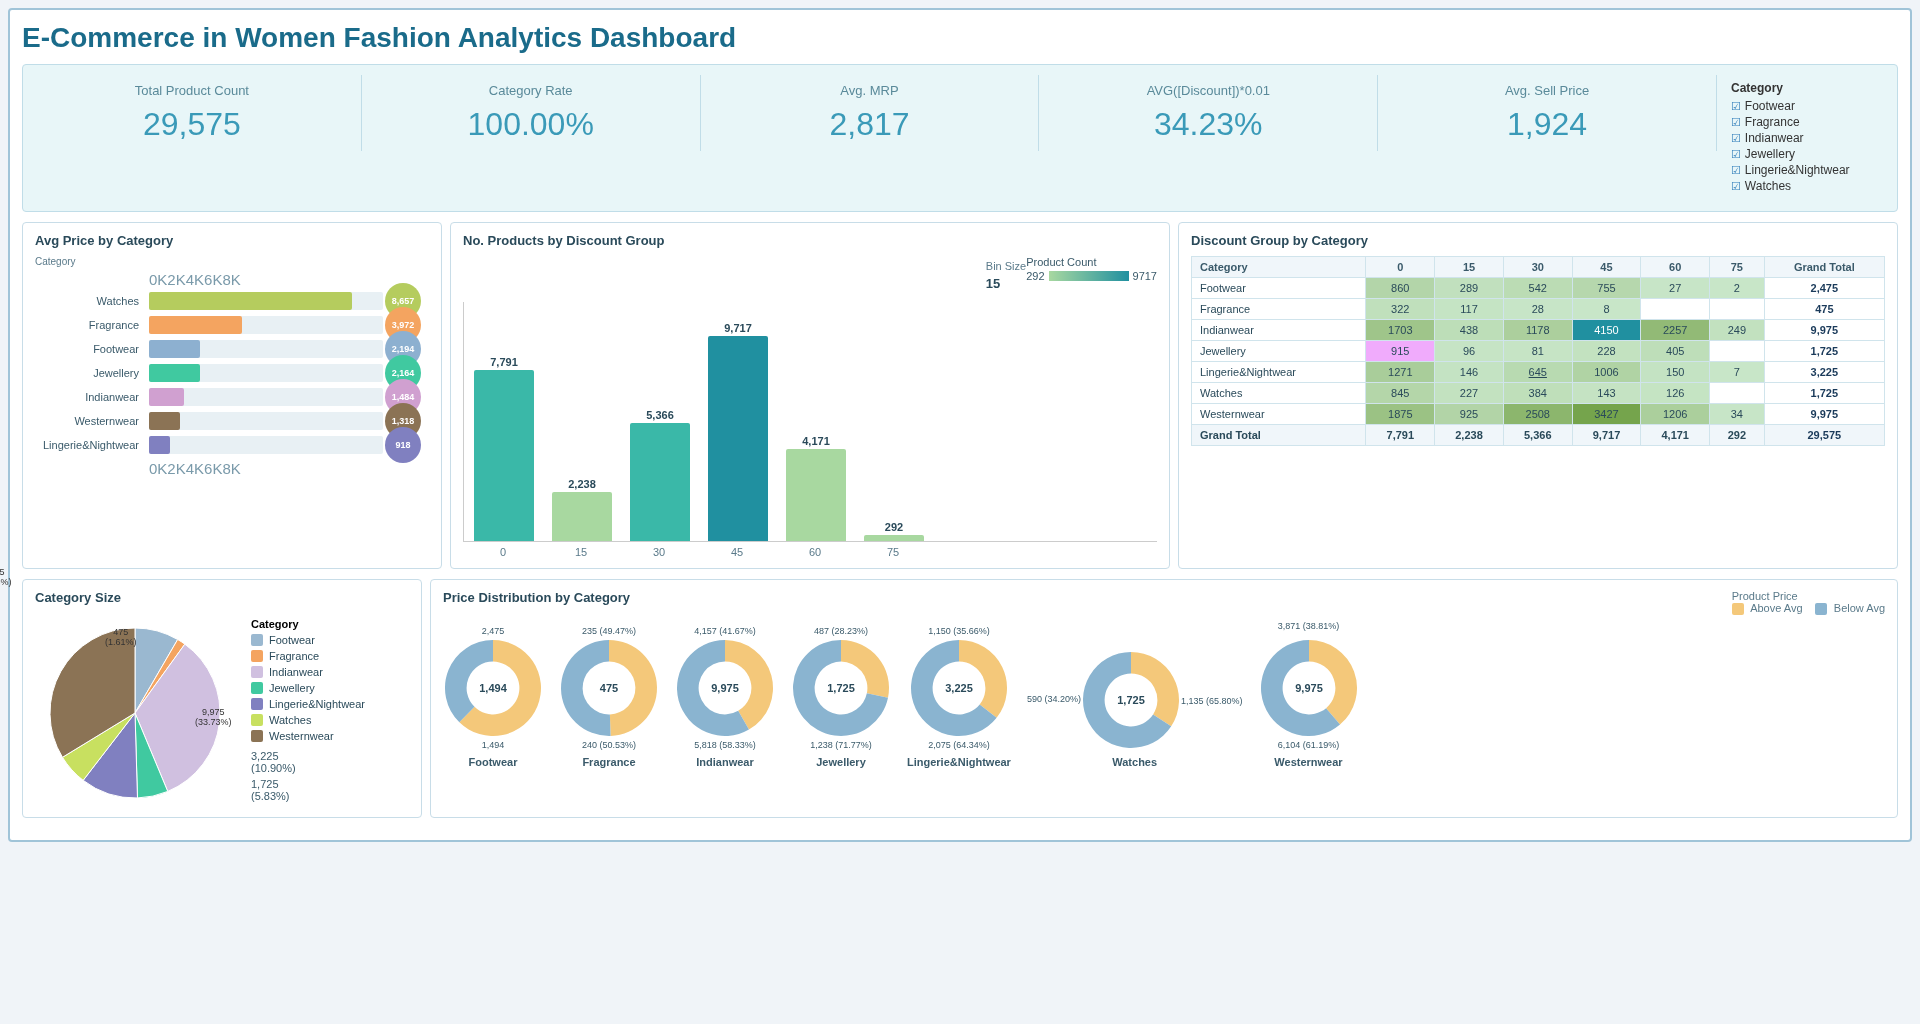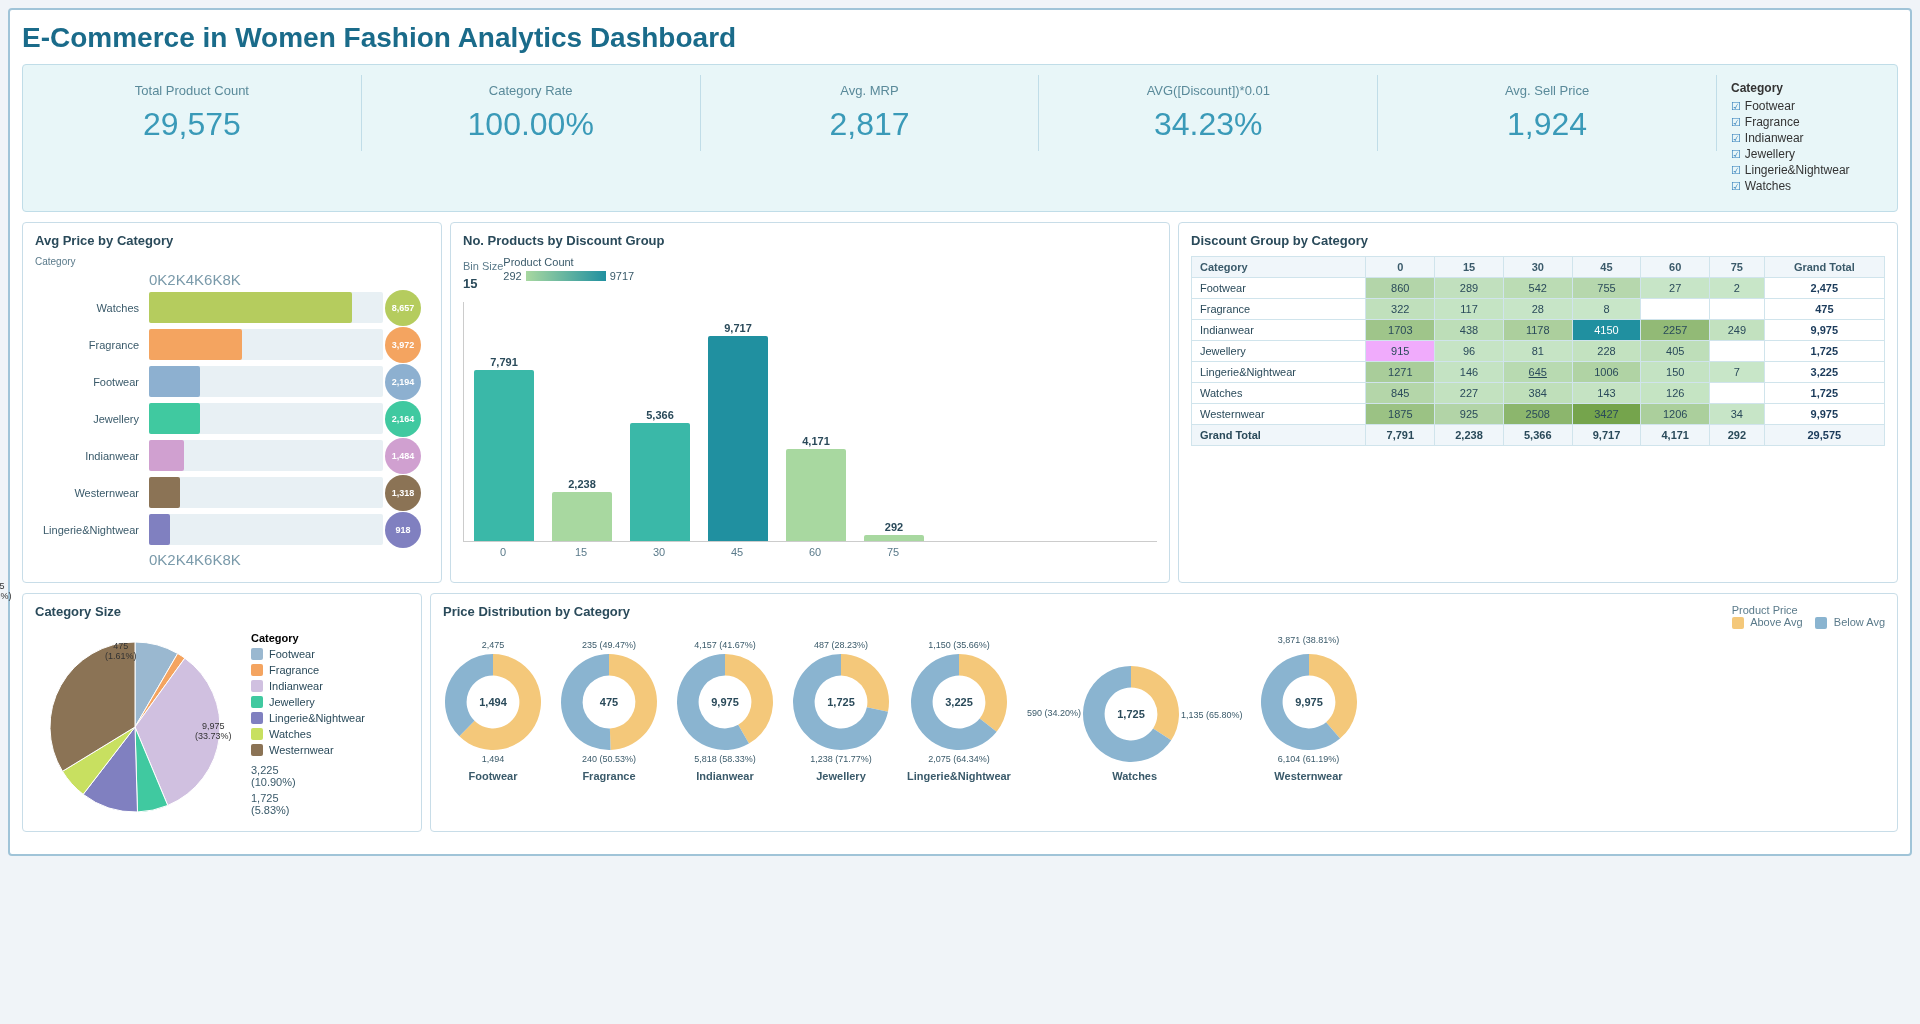--- a/index.html
+++ b/index.html
@@ -108,21 +108,21 @@
     }
     .h-bar-label {
       width: 110px;
       font-size: 11px;
       color: #3a5a6a;
       text-align: right;
       padding-right: 6px;
     }
     .h-bar-track {
       flex: 1;
-      height: 31px;
+      height: 18px;
       background: #e8f0f4;
       border-radius: 2px;
       position: relative;
     }
     .h-bar-fill {
       height: 100%;
       border-radius: 2px;
     }
     .h-bar-badge {
       position: absolute;
@@ -355,21 +355,21 @@
         <span>0K</span>
         <span>2K</span>
         <span>4K</span>
         <span>6K</span>
         <span>8K</span>
       </div>
     </div>
 
     <div class="chart-panel v-bar-chart">
       <div class="chart-title">No. Products by Discount Group</div>
-      <div style="display:flex; justify-content:flex-start; align-items:flex-start;">
+      <div style="display:flex; justify-content:flex-end; align-items:flex-start;">
         <div>
           <span class="chart-subtitle">Bin Size</span><br>
           <span style="font-size:13px; color:#2a4a5a; font-weight:bold;">15</span>
         </div>
         <div style="font-size:11px; color:#3a5a6a;">
           <span>Product Count</span><br>
           <div style="display:flex; align-items:center; gap:4px; margin-top:2px;">
             <span>292</span>
             <div style="width:80px; height:10px; background: linear-gradient(to right, #a8d8a0, #2090a0);"></div>
             <span>9717</span>

